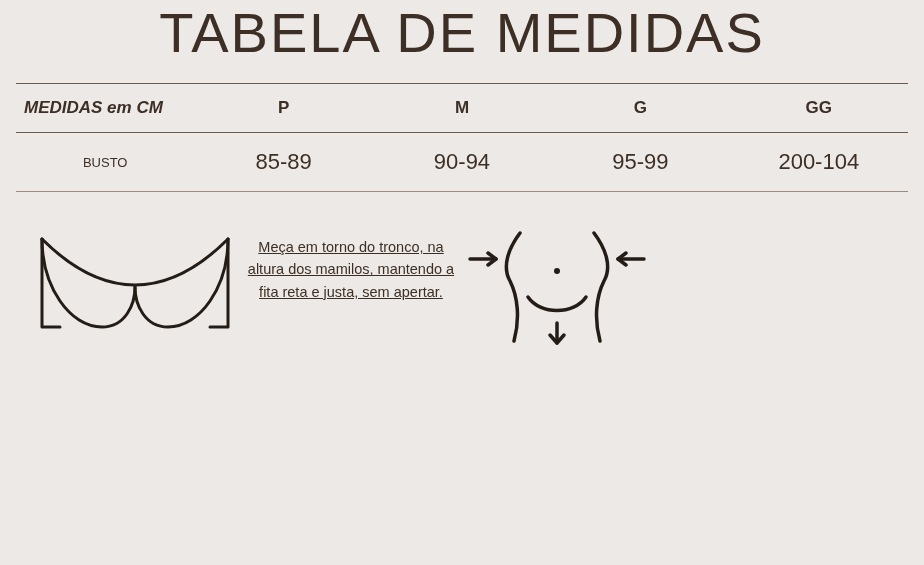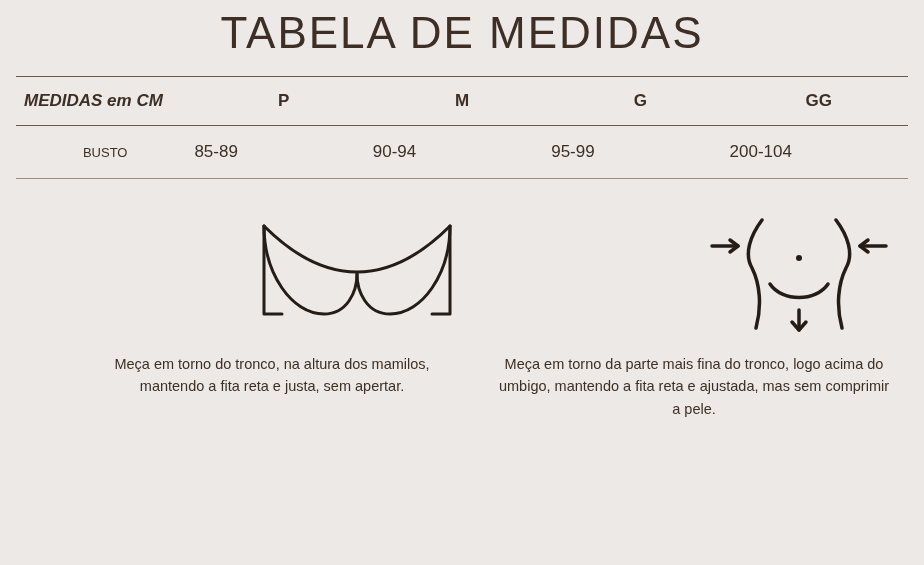--- a/index.html
+++ b/index.html
@@ -15,25 +15,25 @@
     overflow: hidden;
   }
   .page {
     position: relative;
     width: 924px;
     height: 565px;
     box-sizing: border-box;
   }
   .title {
     text-align: center;
-    font-size: 44px;
+    font-size: 56px;
     letter-spacing: 2px;
     font-weight: 400;
     color: #3d2f25;
-    padding-top: 8px;
+    padding-top: 0;
     margin: 0;
   }
   .table-wrap {
     margin: 18px 16px 0 16px;
   }
   table.size-table {
     width: 100%;
     border-collapse: collapse;
     table-layout: fixed;
   }
@@ -47,44 +47,45 @@
     text-align: center;
   }
   table.size-table thead th.label-col {
     text-align: left;
     font-style: italic;
     font-weight: 700;
     font-size: 17px;
     padding-left: 8px;
   }
   table.size-table tbody td {
-    font-size: 17px;
+    font-size: 22px;
     font-weight: 400;
+    text-align: center;
     padding: 16px 0;
     border-bottom: 1.5px solid #6b5a4c;
     color: #3d2f25;
   }
   table.size-table tbody tr:first-child td {
     border-bottom: 1.5px solid #9a8b7e;
   }
   table.size-table tbody td.row-label {
     text-align: center;
     font-size: 13px;
   }
   .illustrations {
     display: flex;
     margin-top: 30px;
     padding: 0 30px;
     box-sizing: border-box;
   }
   .ill-block {
     flex: 1;
     display: flex;
-    flex-direction: column;
-    align-items: flex-end;
+    align-items: flex-start;
+    text-decoration: underline;
   }
   .ill-art {
     height: 130px;
     display: flex;
     align-items: center;
     justify-content: center;
   }
   .ill-caption {
     text-align: center;
     font-size: 14.5px;
@@ -150,17 +151,16 @@
           <path d="M66 74 C 78 92, 112 92, 124 74"></path>
           <circle cx="95" cy="48" r="3" fill="#241c16" stroke="none"></circle>
           <path d="M8 36 L34 36"></path>
           <path d="M34 36 L26 30 M34 36 L26 42"></path>
           <path d="M182 36 L156 36"></path>
           <path d="M156 36 L164 30 M156 36 L164 42"></path>
           <path d="M95 100 L95 120"></path>
           <path d="M95 120 L88 112 M95 120 L102 112"></path>
         </svg>
       </div>
-      <div class="ill-caption">Meça em torno da parte mais fina do tronco, logo acima do umbigo, mantendo a fita reta e ajustada, mas sem comprimir a pele.</div>
     </div>
 
   </div>
 </div>
 
 </body></html>

